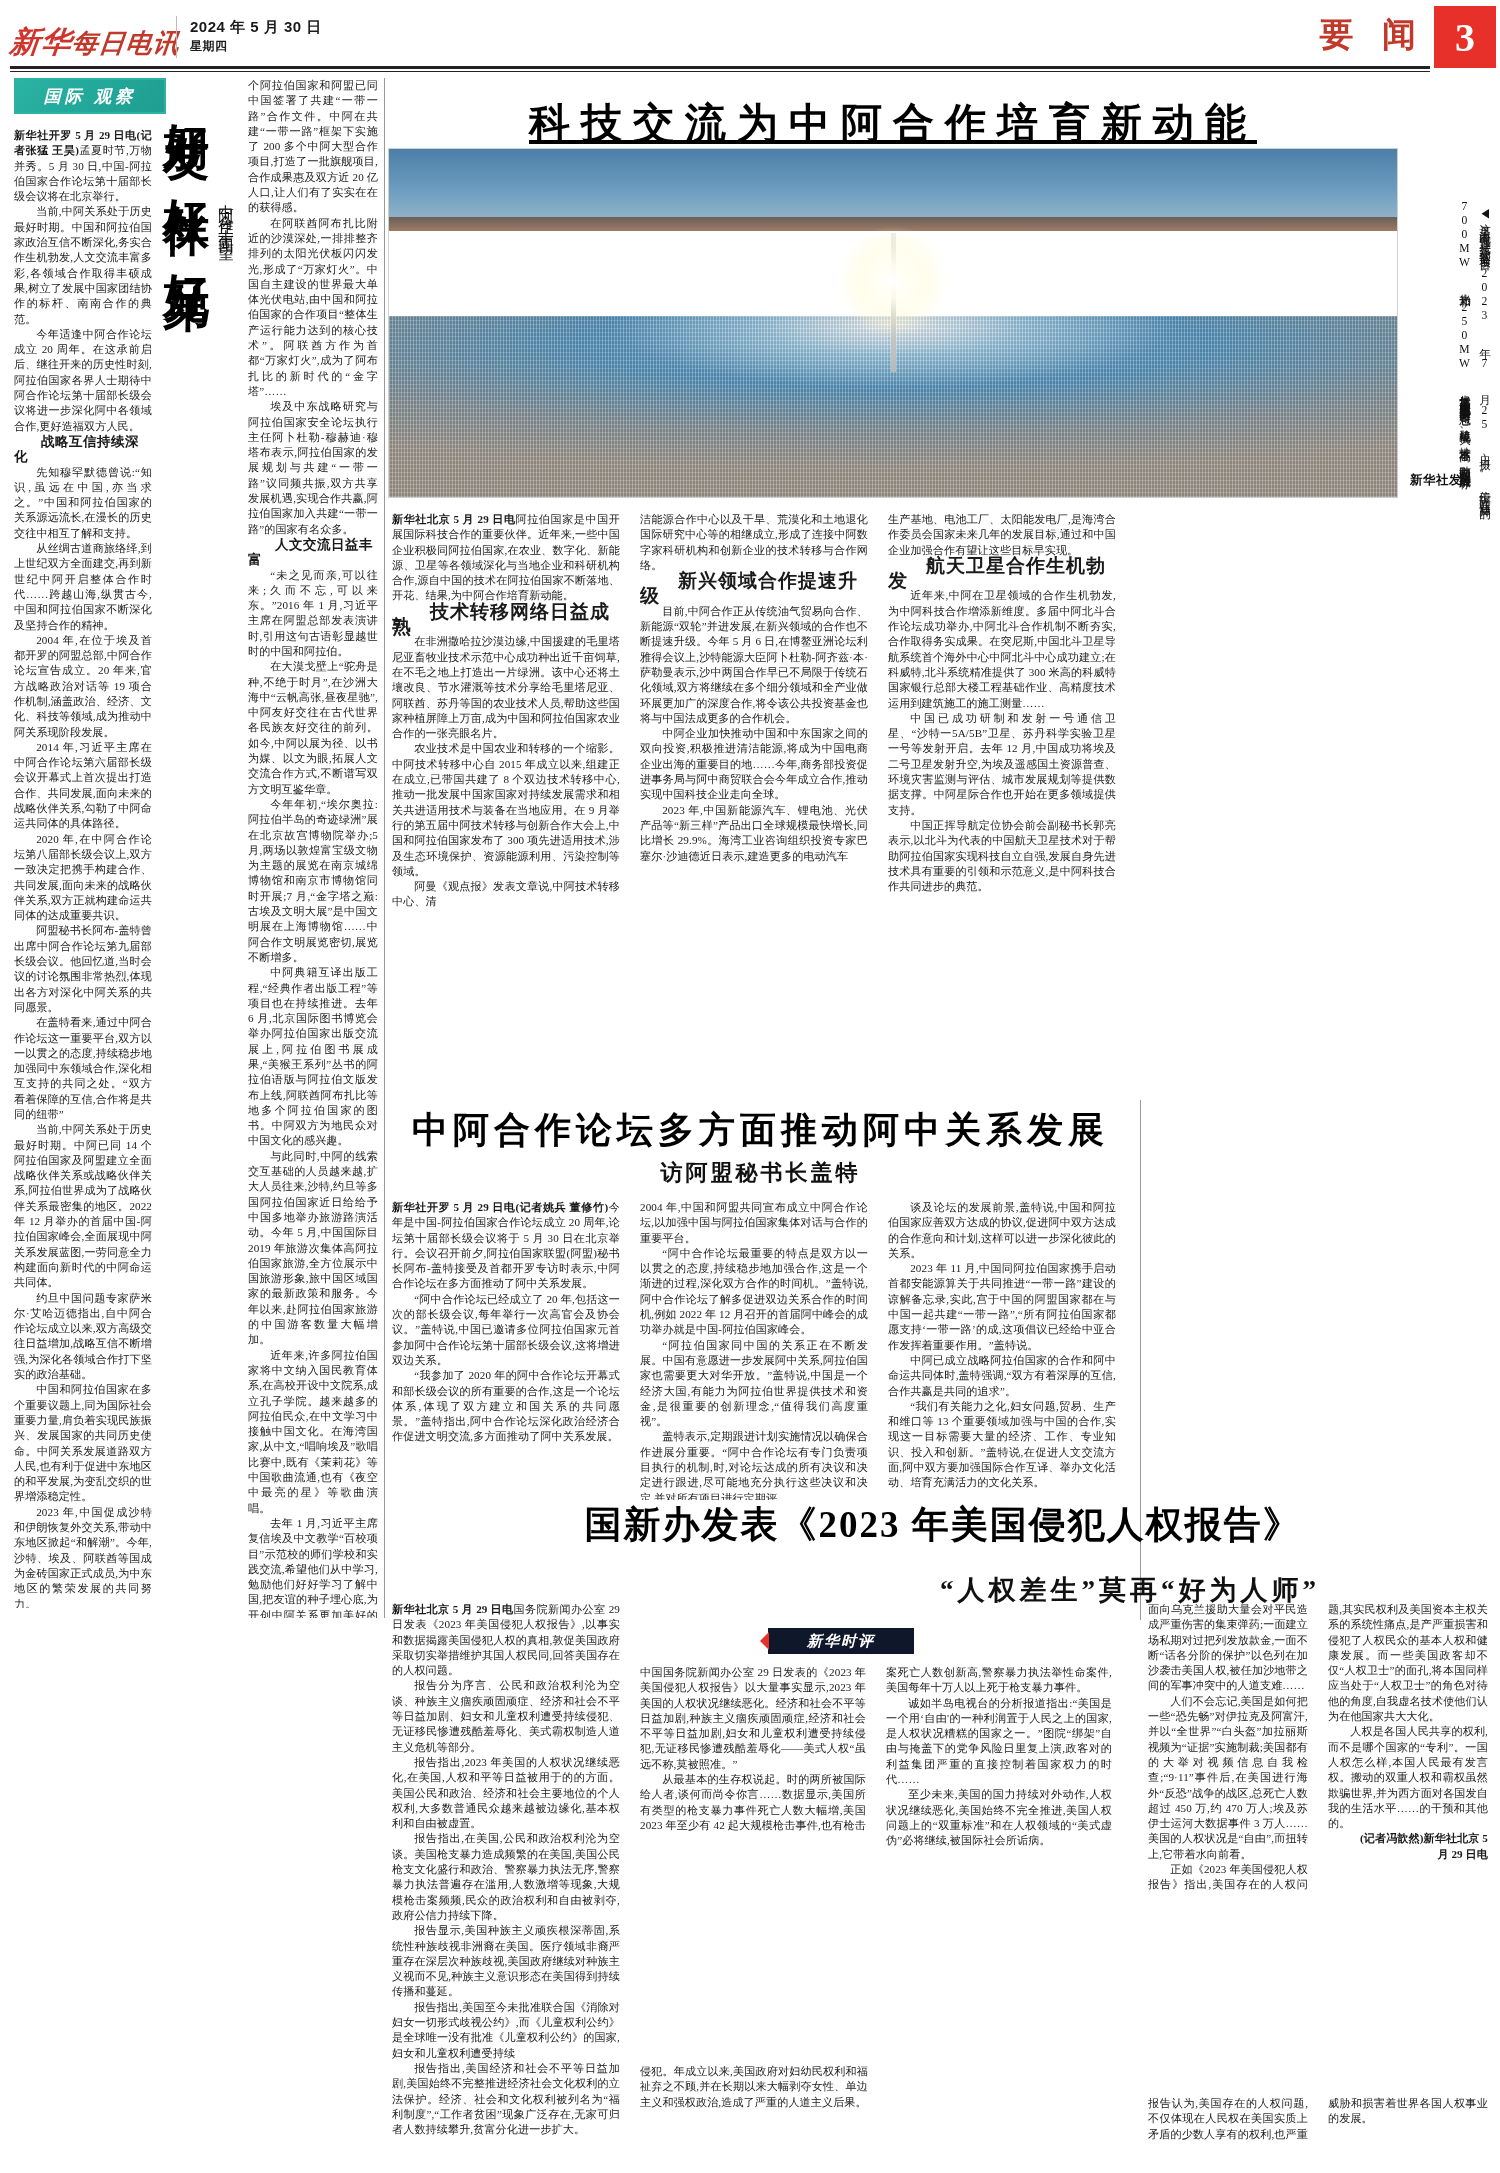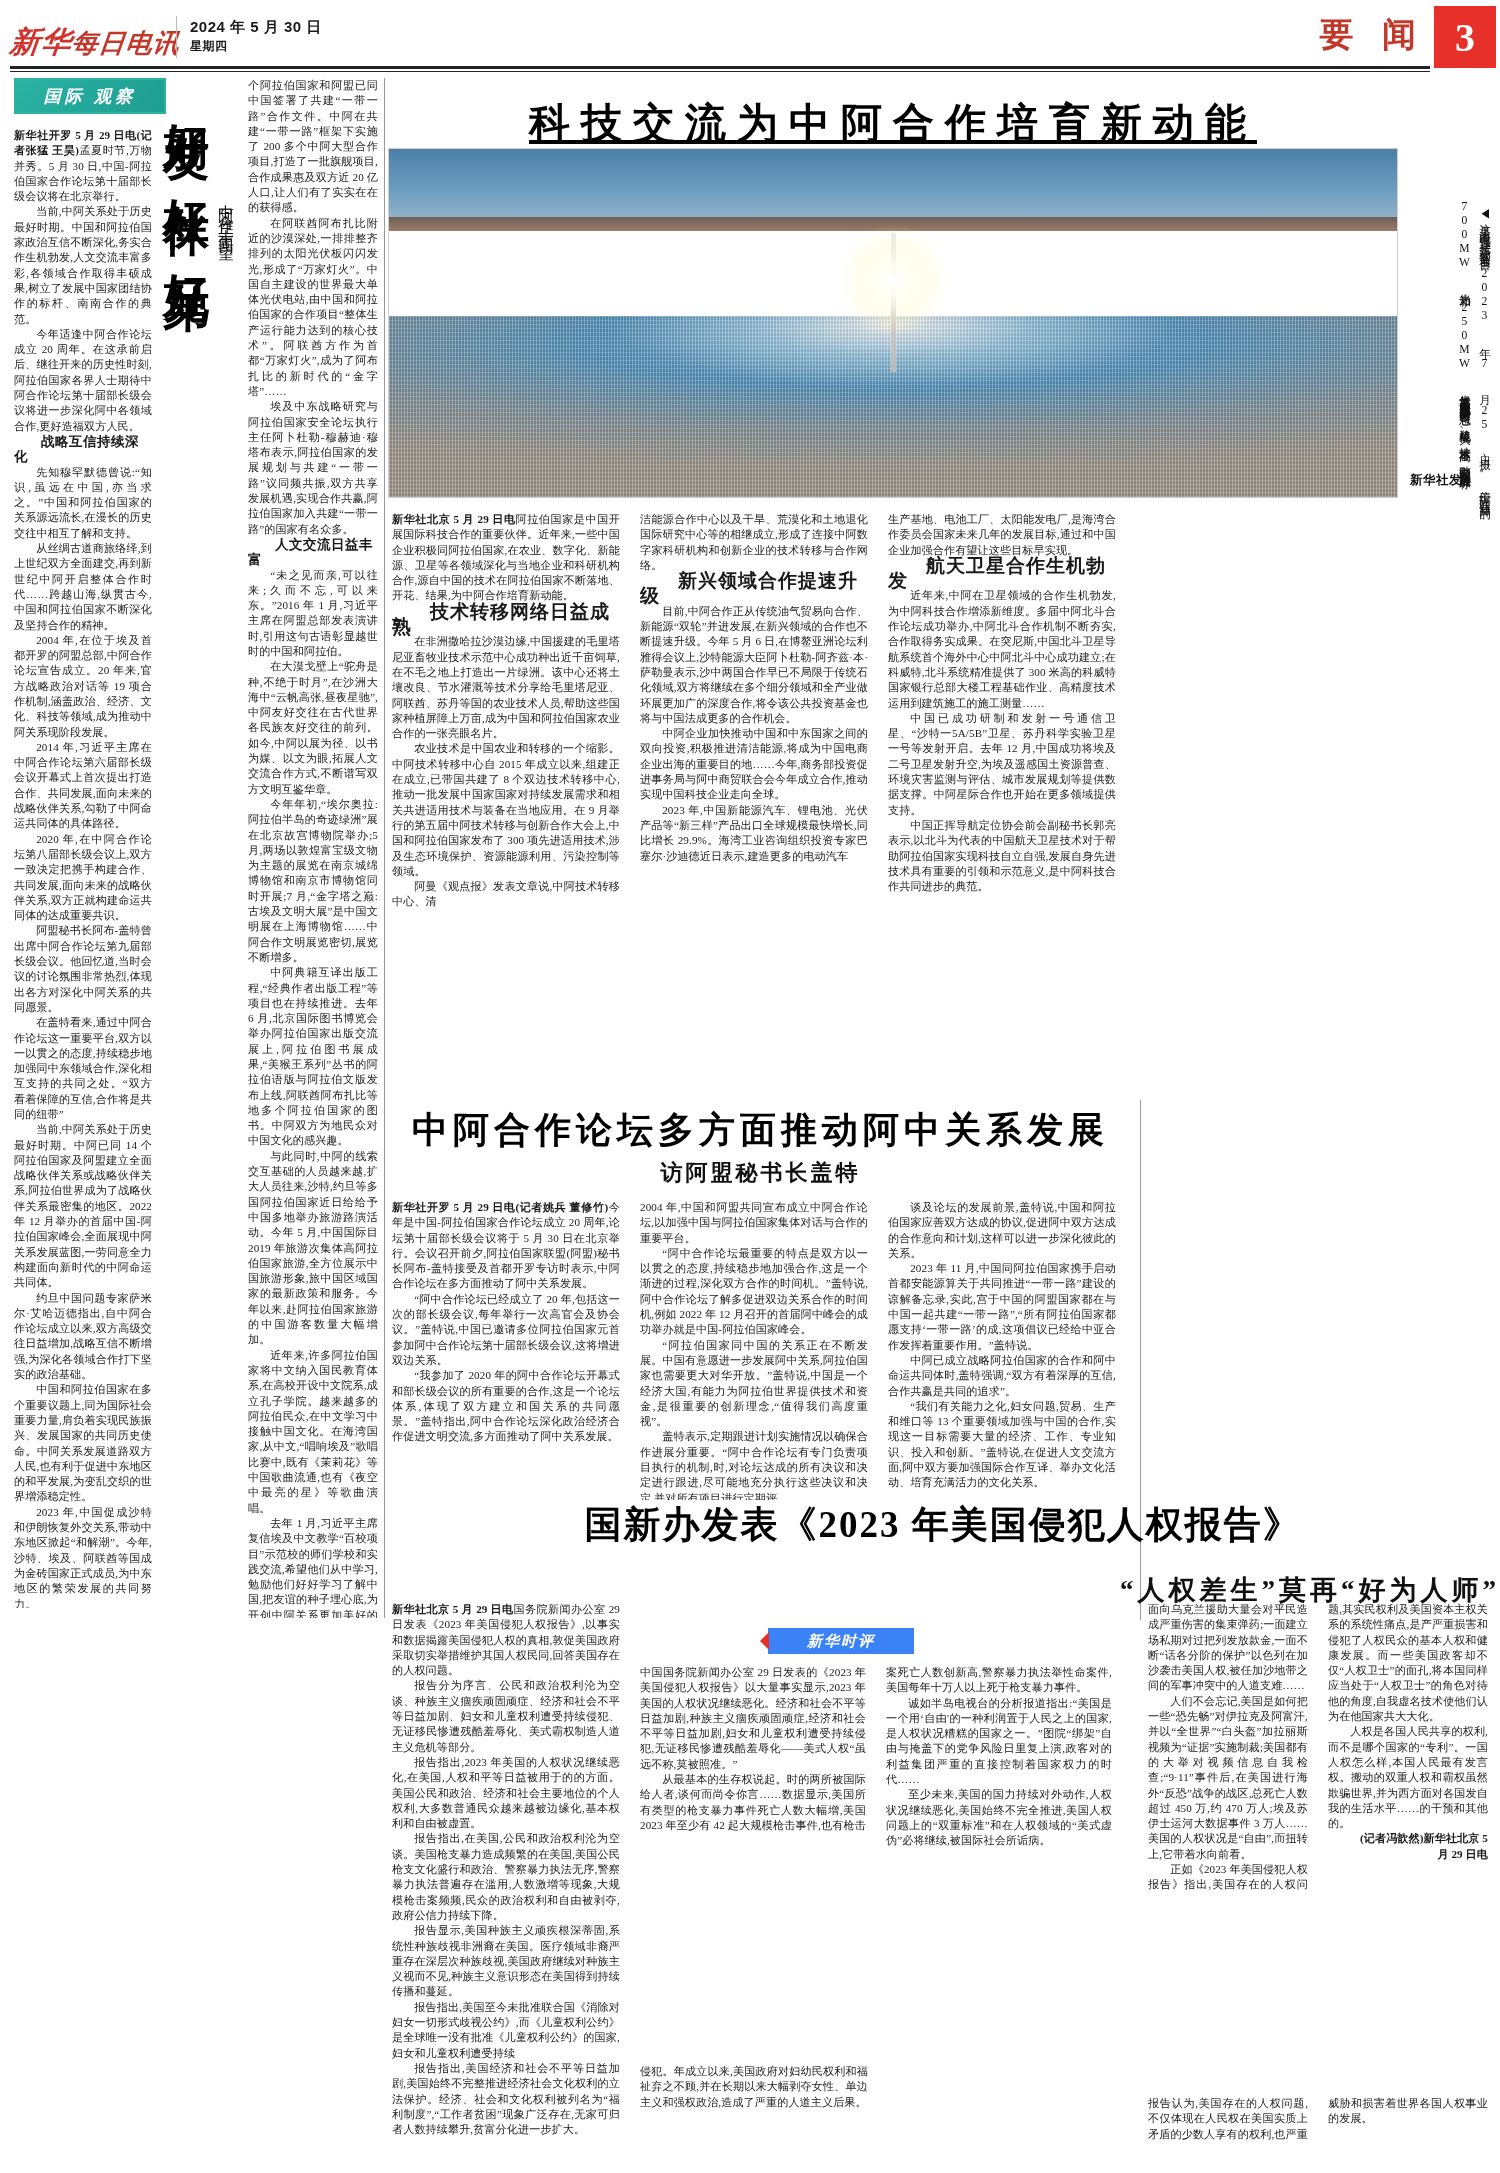--- a/index.html
+++ b/index.html
@@ -198,28 +198,28 @@
     position: absolute; left: 388px; top: 1158px; width: 745px;
     text-align: center; font-size: 22px; font-weight: 700; letter-spacing: 3px;
     font-family: Liberation Sans, sans-serif;
   }
   .hl-3 {
     left: 388px; top: 1500px; width: 1110px;
     font-size: 37px; letter-spacing: 2px;
   }
   .hl-3-sub {
     position: absolute; left: 760px; top: 1572px; width: 740px;
-    text-align: right; font-size: 27px; font-weight: 700; letter-spacing: 4px;
+    text-align: center; font-size: 27px; font-weight: 700; letter-spacing: 4px;
     font-family: "Liberation Serif", serif;
   }
 
   
   .badge-comment {
     position: absolute; left: 768px; top: 1628px;
-    width: 146px; height: 26px; background: #3b82f6;
+    width: 146px; height: 26px; background: #0f172a;
     display: flex; align-items: center; justify-content: center;
   }
   .badge-comment span {
     color: #fff; font-size: 15px; font-weight: 700; letter-spacing: 2px;
     font-family: "Liberation Sans", sans-serif; font-style: italic;
   }
   .badge-comment::before {
     content: ""; position: absolute; left: -8px; top: 4px;
     width: 0; height: 0; border-top: 9px solid transparent;
     border-bottom: 9px solid transparent; border-right: 9px solid #e8302a;

